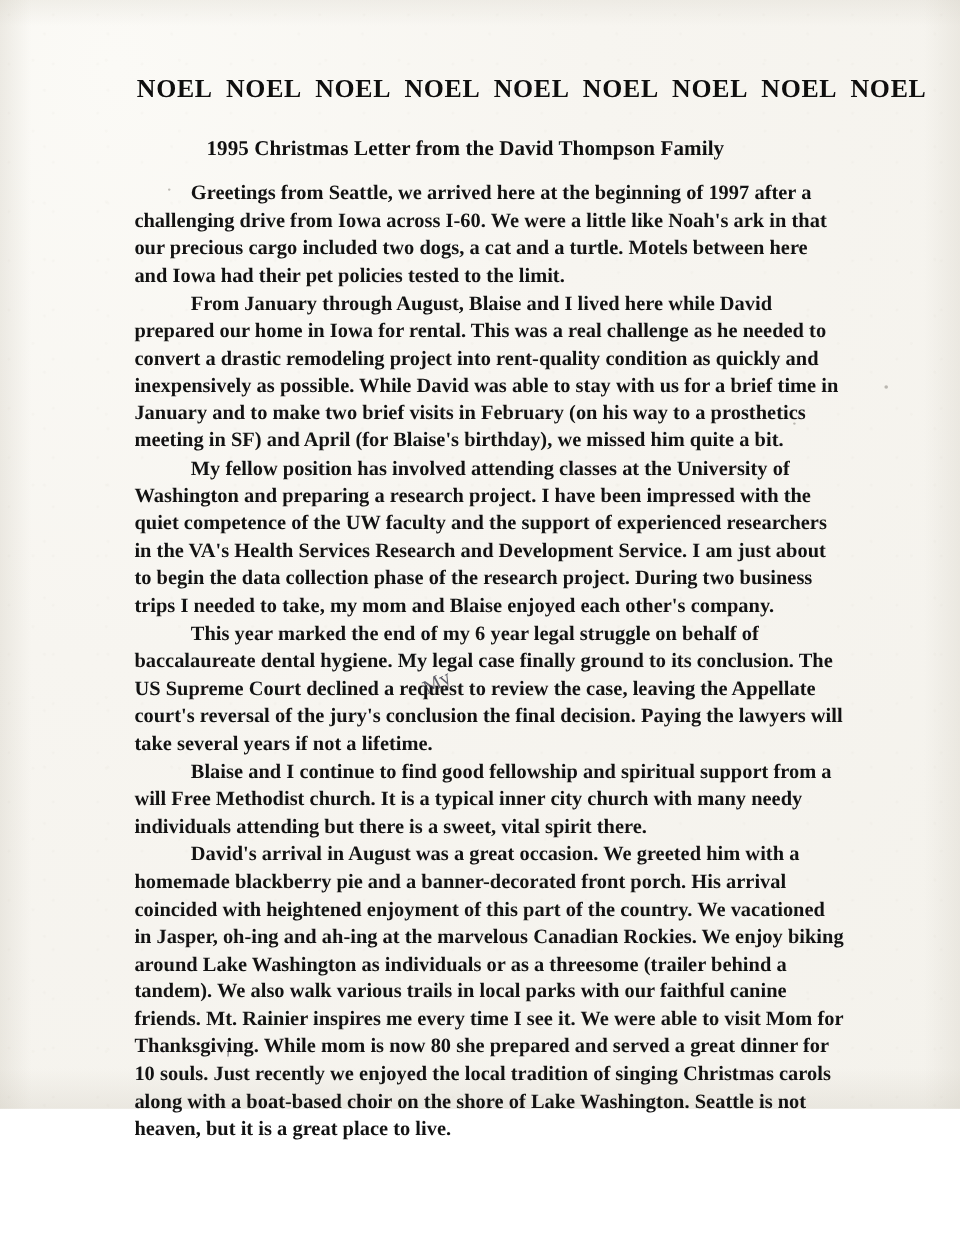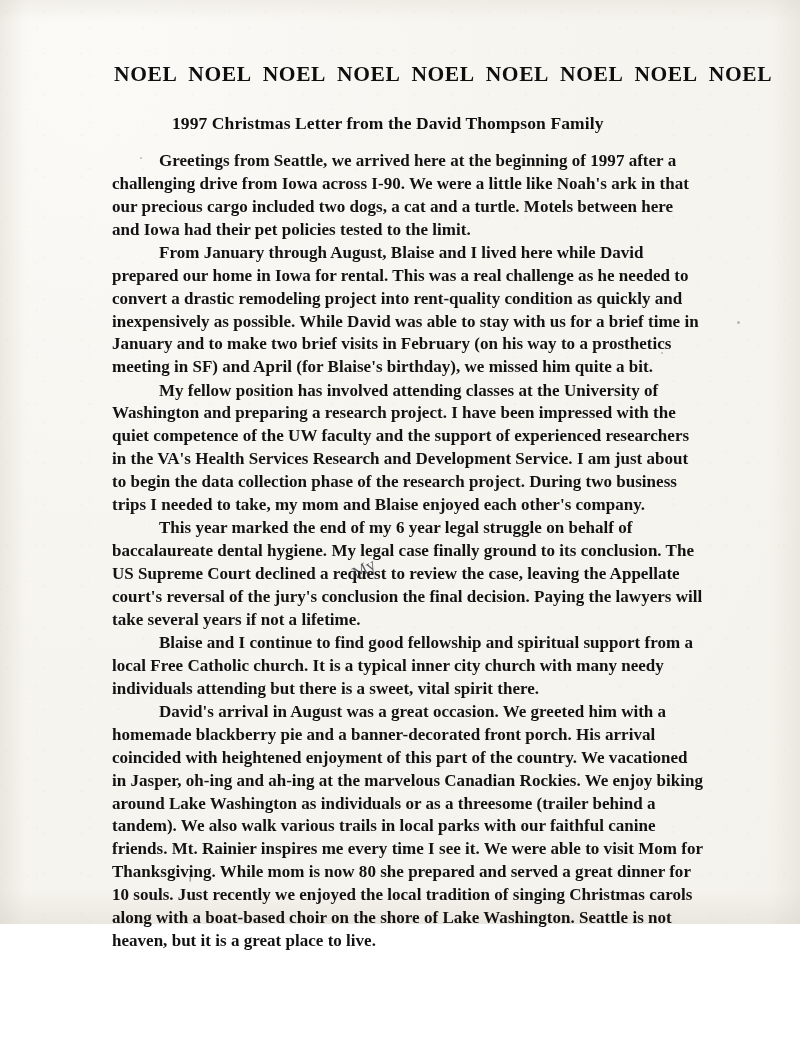--- a/index.html
+++ b/index.html
@@ -116,28 +116,28 @@
 <body>
 
 <div class="page">
 
   <div class="content">
 
     <div class="noel-banner">
       <span>NOEL</span><span>NOEL</span><span>NOEL</span><span>NOEL</span><span>NOEL</span><span>NOEL</span><span>NOEL</span><span>NOEL</span><span>NOEL</span>
     </div>
 
-    <div class="subtitle">1997 Christmas Letter from the David Thompson Family</div>
+    <div class="subtitle">1995 Christmas Letter from the David Thompson Family</div>
 
     <div class="body-text">
-      <p>Greetings from Seattle, we arrived here at the beginning of 1997 after a challenging drive from Iowa across I-90.  We were a little like Noah's ark in that our precious cargo included two dogs, a cat and a turtle.  Motels between here and Iowa had their pet policies tested to the limit.</p>
+      <p>Greetings from Seattle, we arrived here at the beginning of 1997 after a challenging drive from Iowa across I-60.  We were a little like Noah's ark in that our precious cargo included two dogs, a cat and a turtle.  Motels between here and Iowa had their pet policies tested to the limit.</p>
       <p>From January through August, Blaise and I lived here while David prepared our home in Iowa for rental.  This was a real challenge as he needed to convert a drastic remodeling project into rent-quality condition as quickly and inexpensively as possible.  While David was able to stay with us for a brief time in January and to make two brief visits in February (on his way to a prosthetics meeting in SF) and April (for Blaise's birthday), we missed him quite a bit.</p>
       <p>My fellow position has involved attending classes at the University of Washington and preparing a research project.  I have been impressed with the quiet competence of the UW faculty and the support of experienced researchers in the VA's Health Services Research and Development Service.  I am just about to begin the data collection phase of the research project.   During two business trips I needed to take,  my mom and Blaise enjoyed each other's company.</p>
       <p>This year marked the end of my 6 year legal struggle on behalf of baccalaureate dental hygiene.  My legal case finally ground to its conclusion.  The US Supreme Court declined a request to review the case, leaving the Appellate court's reversal of the jury's conclusion the final decision.  Paying the lawyers will take several years if not a lifetime.</p>
-      <p>Blaise and I continue to find good fellowship and spiritual support from a local Free Catholic church.  It is a typical inner city church with many needy individuals attending but there is a sweet, vital spirit there.</p>
+      <p>Blaise and I continue to find good fellowship and spiritual support from a will Free Methodist church.  It is a typical inner city church with many needy individuals attending but there is a sweet, vital spirit there.</p>
       <p>David's arrival in August was a great occasion.  We greeted him with a homemade blackberry pie and a banner-decorated front porch.  His arrival coincided with heightened enjoyment of this part of the country. We vacationed in Jasper, oh-ing and ah-ing at the marvelous Canadian Rockies.  We enjoy biking around Lake Washington as individuals or as a threesome (trailer behind a tandem).  We also walk various trails in local parks with our faithful canine friends. Mt. Rainier inspires me every time I see it.  We were able to visit Mom for Thanksgiving.  While mom is now 80 she prepared and served a great dinner for 10 souls.  Just recently we enjoyed the local tradition of singing Christmas carols along with a boat-based choir on the shore of Lake Washington.   Seattle is not heaven, but it is a great place to live.</p>
     </div>
 
   </div>
 
   <div class="pen-mark mark-1">My</div>
   <div class="pen-mark mark-2">/</div>
 
   <div class="speck" style="left:737px; top:321px; width:3px; height:3px;"></div>
   <div class="speck" style="left:661px; top:352px; width:2px; height:2px;"></div>

